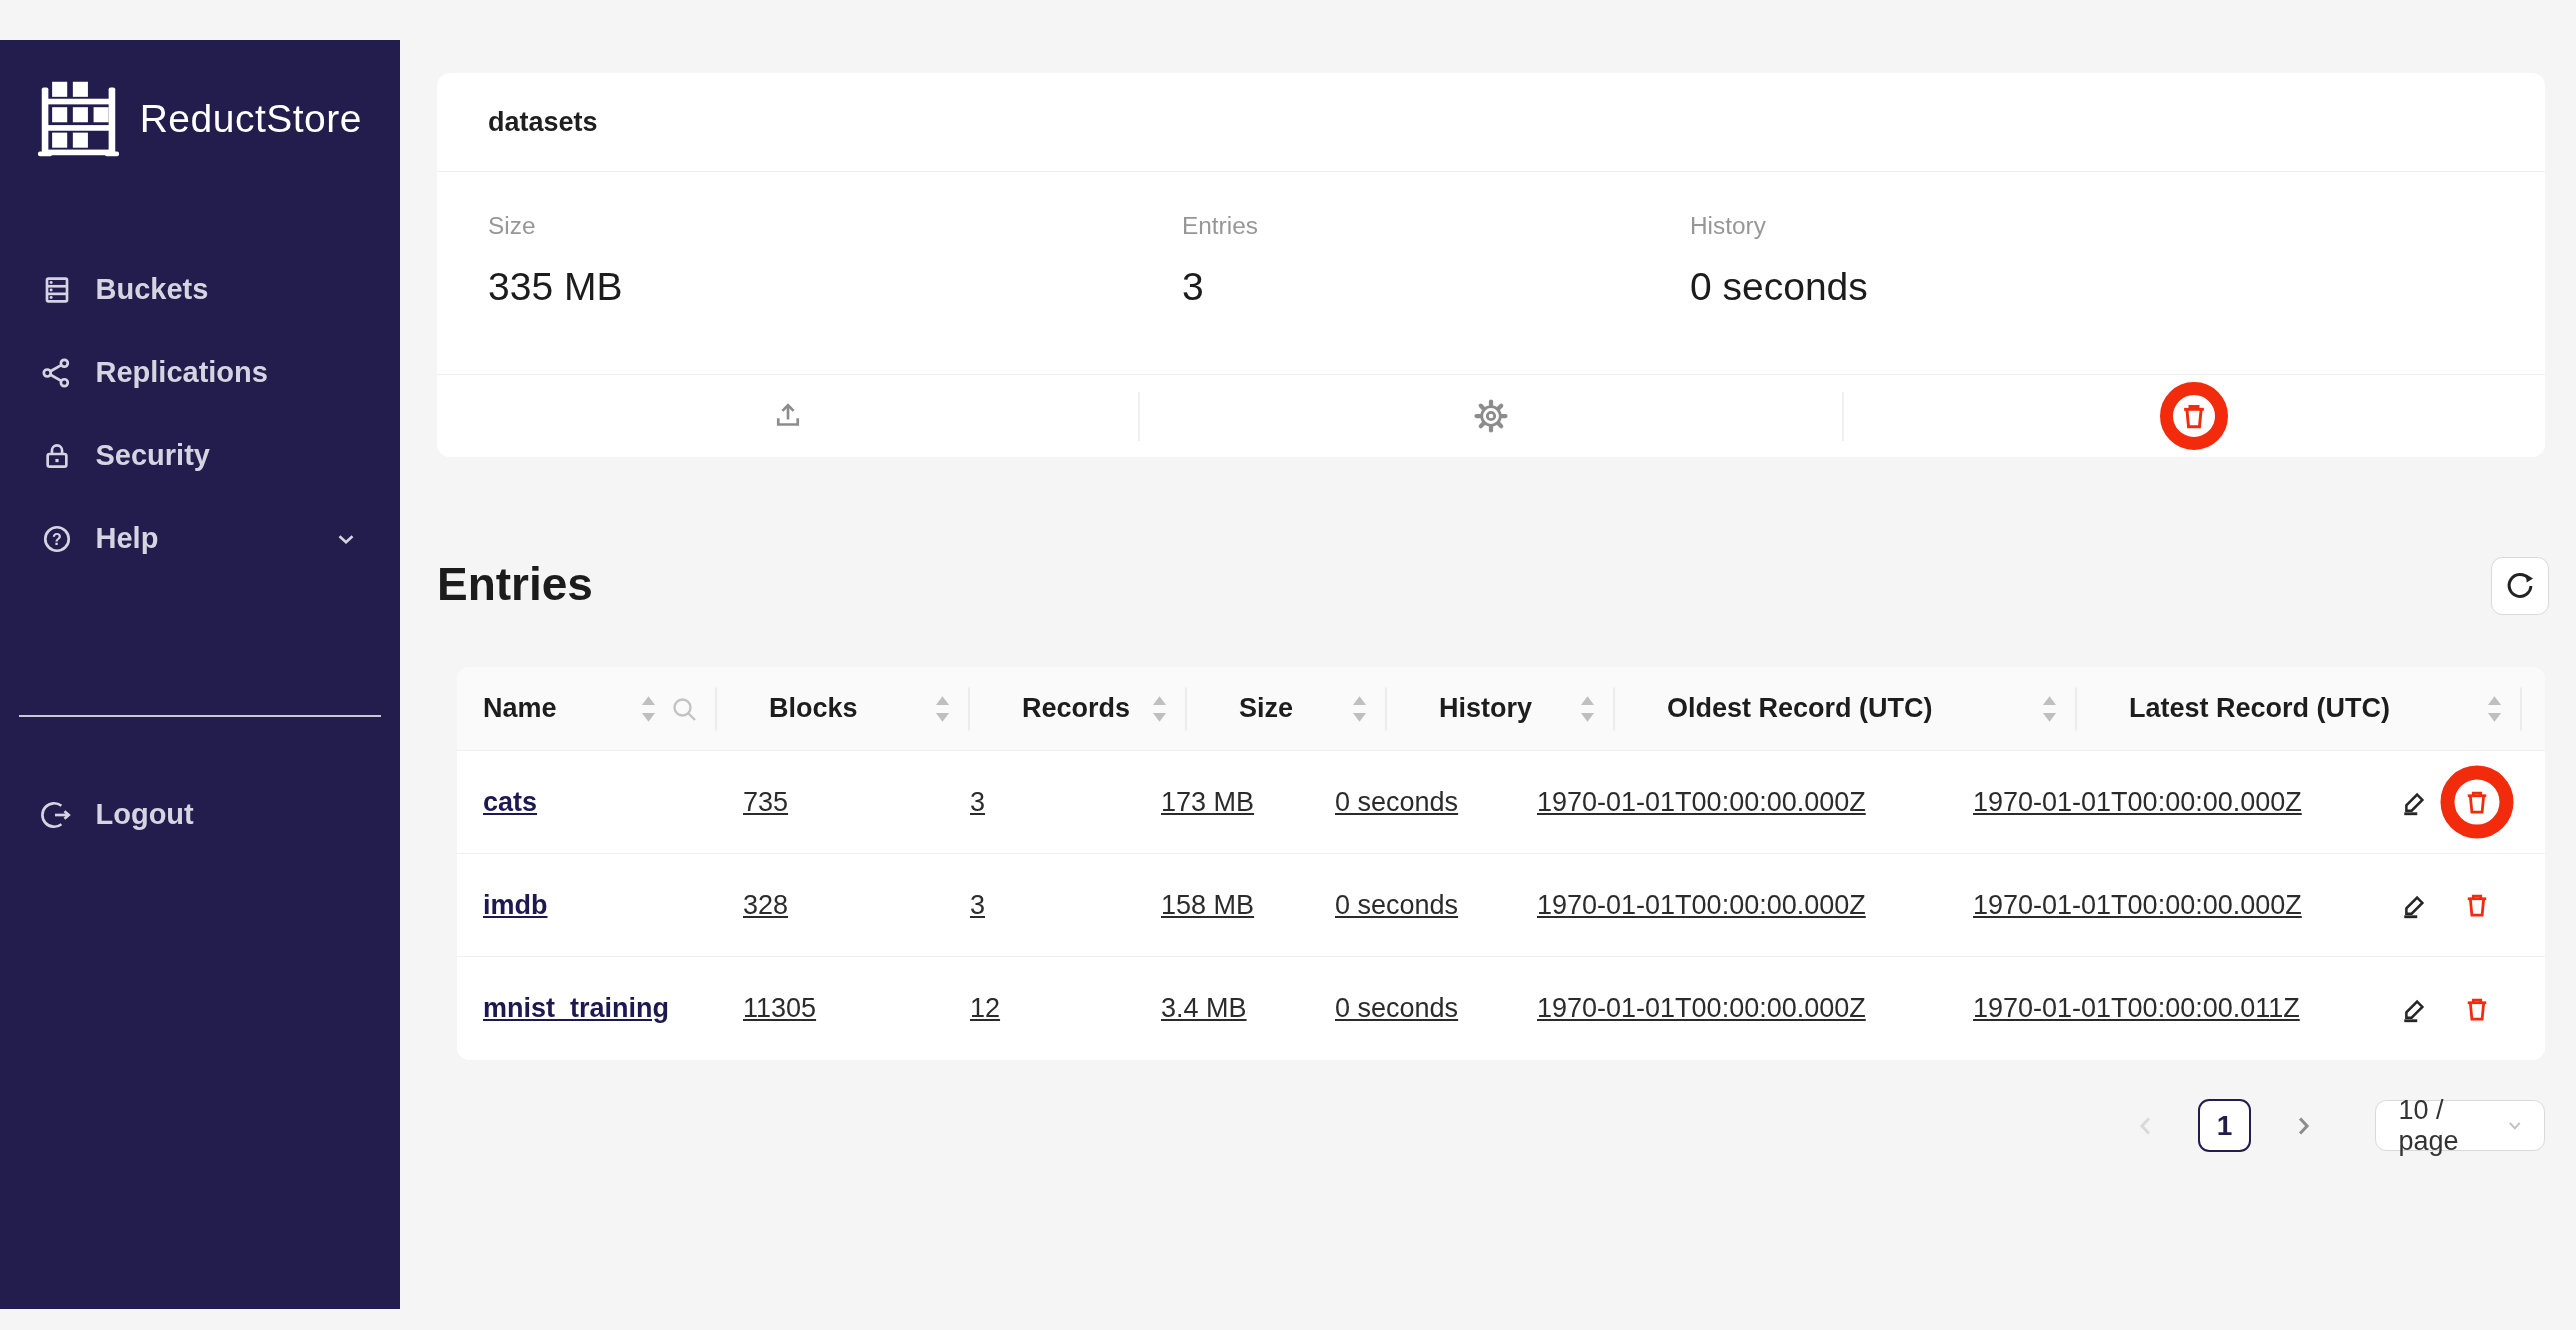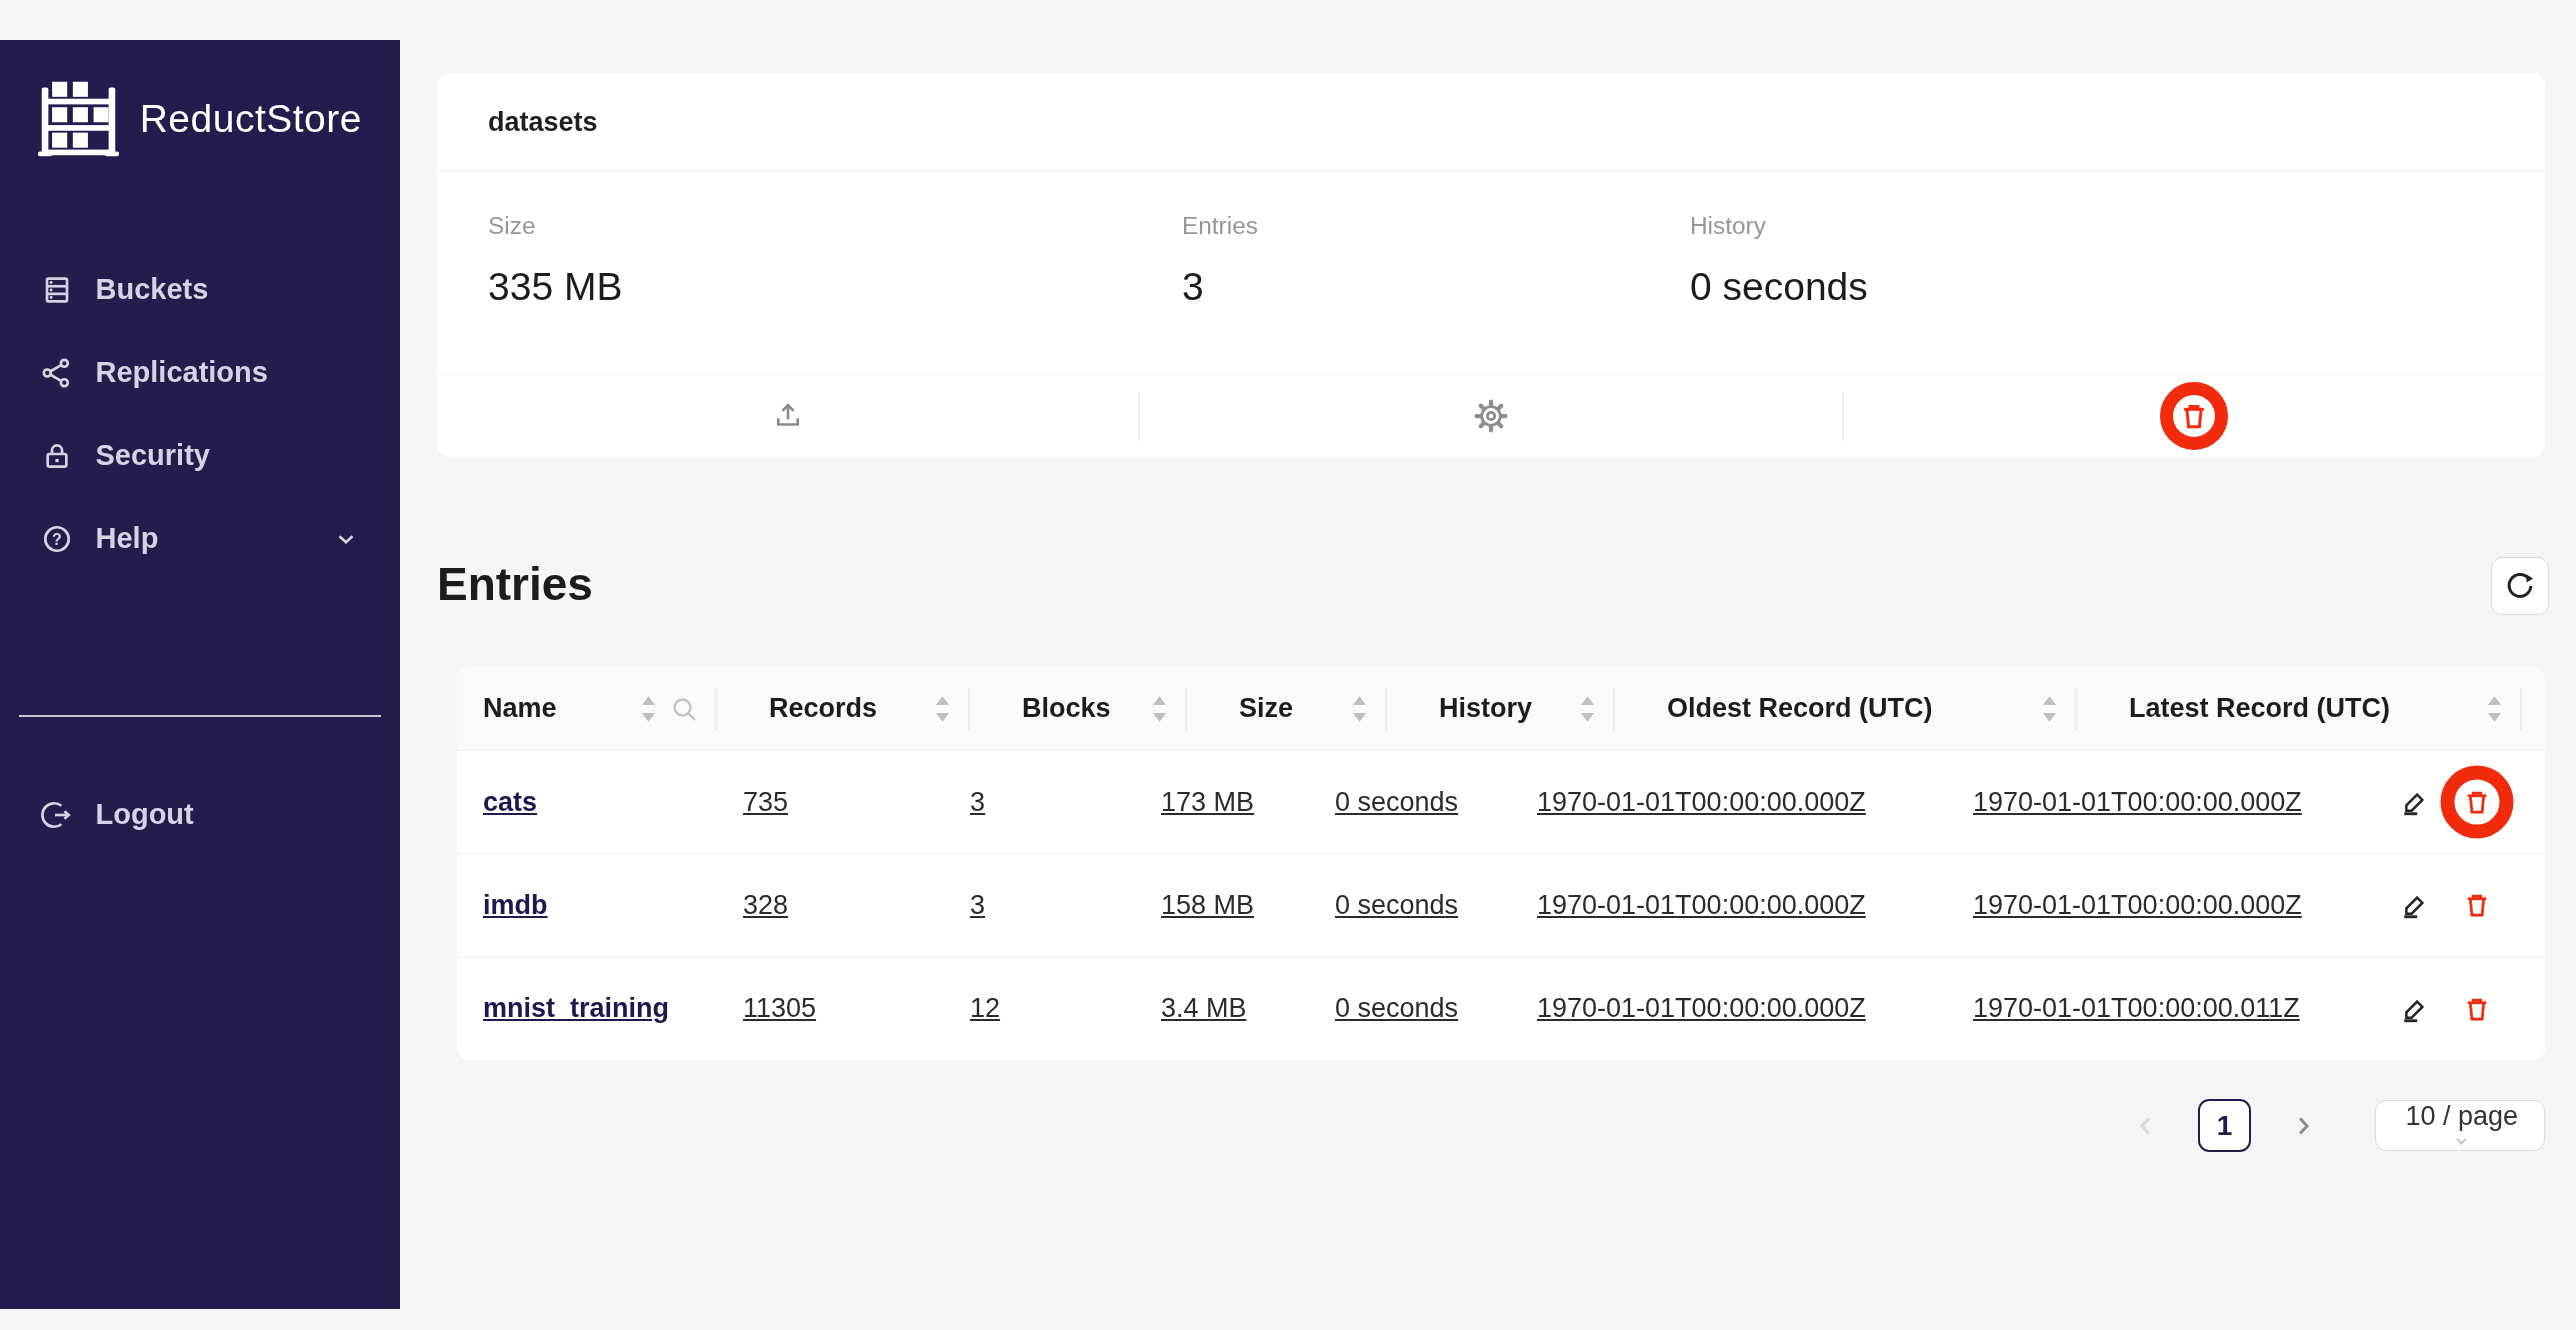--- a/index.html
+++ b/index.html
@@ -65,21 +65,21 @@
   .td{padding-left:26px;font-size:27px;color:#2b2b2b;white-space:nowrap;text-decoration:underline;}
   .td-name{font-weight:700;color:var(--link-text);cursor:pointer;}
   .td-actions{display:flex;align-items:center;gap:32px;padding-left:34px;}
 
   .sort-caret{width:17px;height:28px;display:block;}
   .pagination{position:absolute;top:1059px;right:31px;display:flex;align-items:center;}
   .pg-chev{width:28px;height:28px;display:flex;cursor:pointer;}
   .pg-page{width:53px;height:53px;margin:0 38px;border:2.8px solid var(--sidebar-bg);border-radius:11.3px;background:#fff;
     display:flex;align-items:center;justify-content:center;font-size:28px;font-weight:700;color:var(--sidebar-bg);cursor:pointer;}
   .pg-select{margin-left:58px;width:170px;height:51px;border:1.9px solid var(--border);border-radius:11.3px;background:#fff;
-    display:flex;align-items:center;justify-content:space-between;padding:0 19px 0 22.5px;font-size:27px;color:#333;cursor:pointer;flex-direction:column;}
+    display:flex;align-items:center;justify-content:space-between;padding:0 19px 0 22.5px;font-size:27px;color:#333;cursor:pointer;}
 </style>
 </head>
 <body>
 
 <div id="app">
 
   <aside class="sidebar">
     <div class="logo">
       <span style="display:flex">
         <svg width="81" height="81" viewBox="0 0 86 86">
@@ -261,30 +261,30 @@
               <path d="M7 1 L12.6 8.6 H1.4 Z"></path>
                 <path d="M1.4 15.4 H12.6 L7 23 Z"></path>
             </svg>
             <svg width="28" height="28" viewBox="0 0 28 28" fill="none" stroke="#c3c3c3" stroke-width="2.4">
               <circle cx="12.5" cy="12.5" r="8"></circle>
                 <line x1="18.5" y1="18.5" x2="25" y2="25"></line>
             </svg>
           </span>
         </div>
         <div class="th th-sep">
+          <span>Blocks</span>
+          <span class="icon-group">
+              <svg class="sort-caret" viewBox="0 0 14 24" fill="#bfbfbf">
+                <path d="M7 1 L12.6 8.6 H1.4 Z"></path>
+                <path d="M1.4 15.4 H12.6 L7 23 Z"></path>
+              </svg>
+            </span>
+        </div>
+        <div class="th th-sep">
           <span>Records</span>
-          <span class="icon-group">
-              <svg class="sort-caret" viewBox="0 0 14 24" fill="#bfbfbf">
-                <path d="M7 1 L12.6 8.6 H1.4 Z"></path>
-                <path d="M1.4 15.4 H12.6 L7 23 Z"></path>
-              </svg>
-            </span>
-        </div>
-        <div class="th th-sep">
-          <span>Blocks</span>
           <span class="icon-group">
               <svg class="sort-caret" viewBox="0 0 14 24" fill="#bfbfbf">
                 <path d="M7 1 L12.6 8.6 H1.4 Z"></path>
                 <path d="M1.4 15.4 H12.6 L7 23 Z"></path>
               </svg>
             </span>
         </div>
         <div class="th th-sep">
           <span>Size</span>
           <span class="icon-group">

